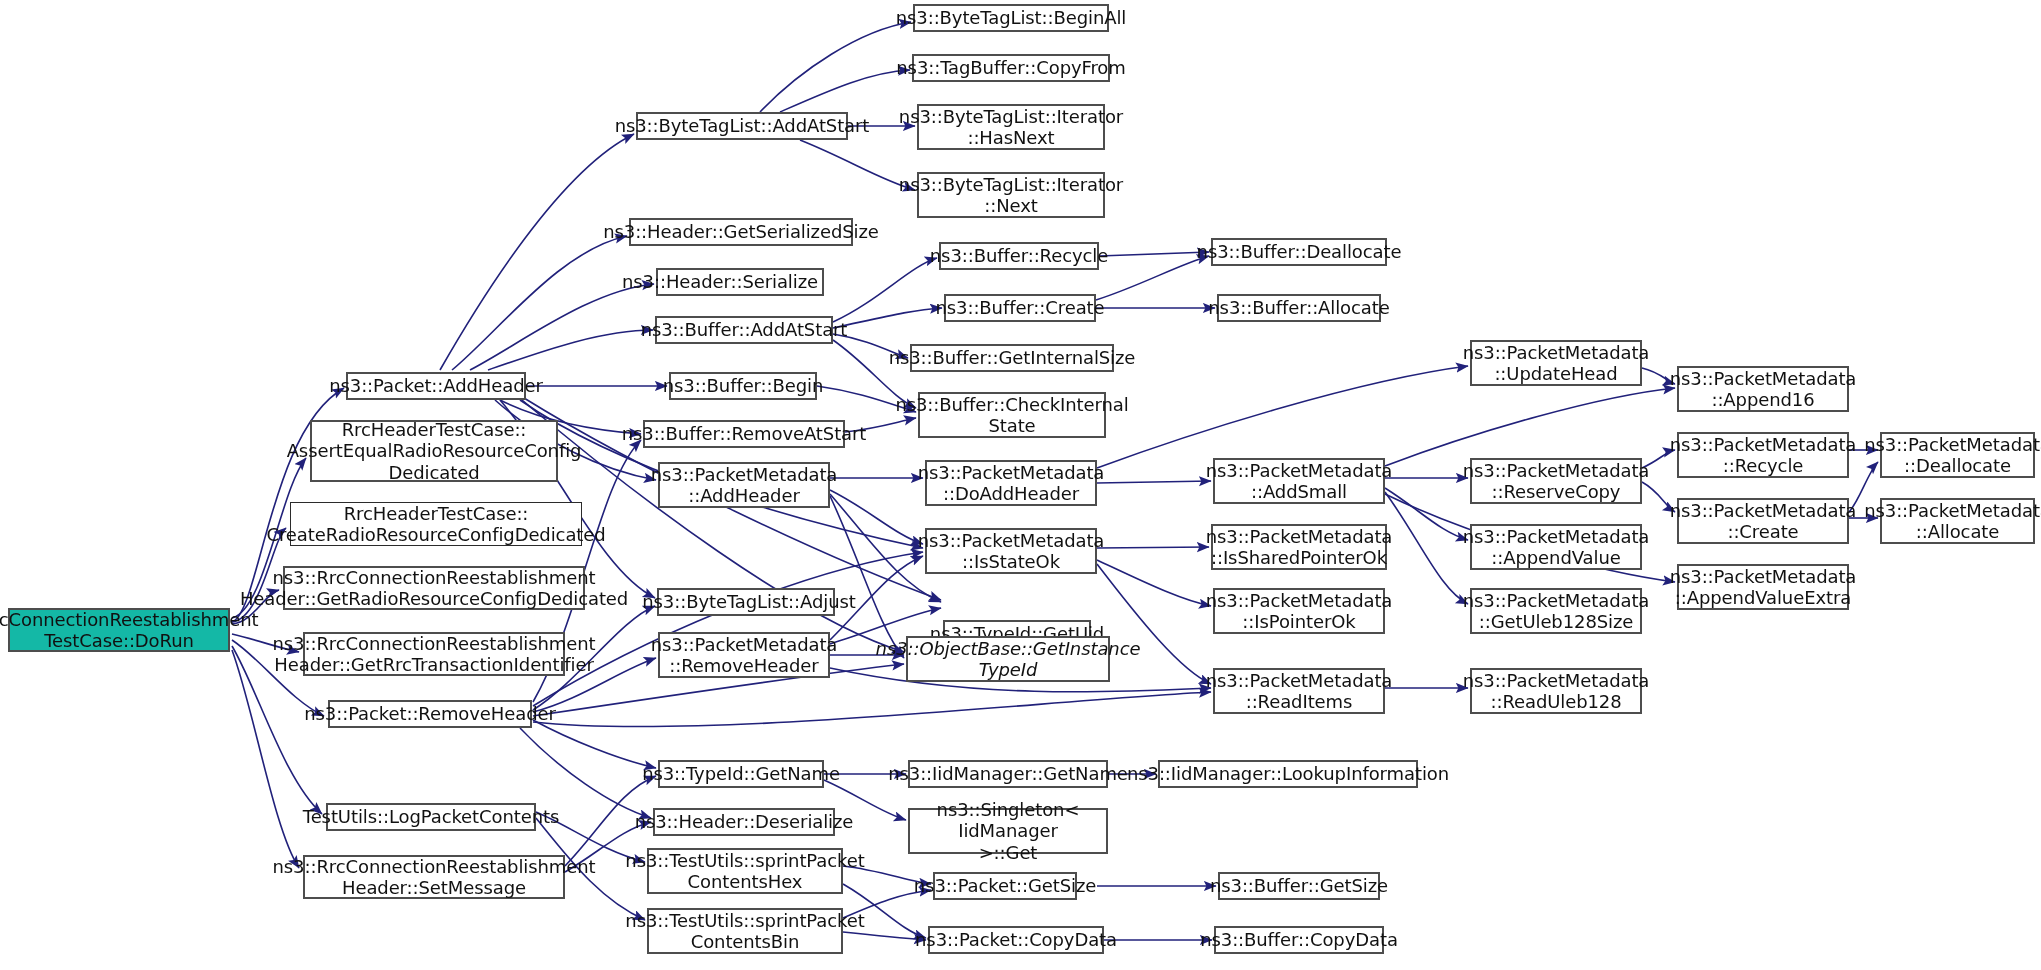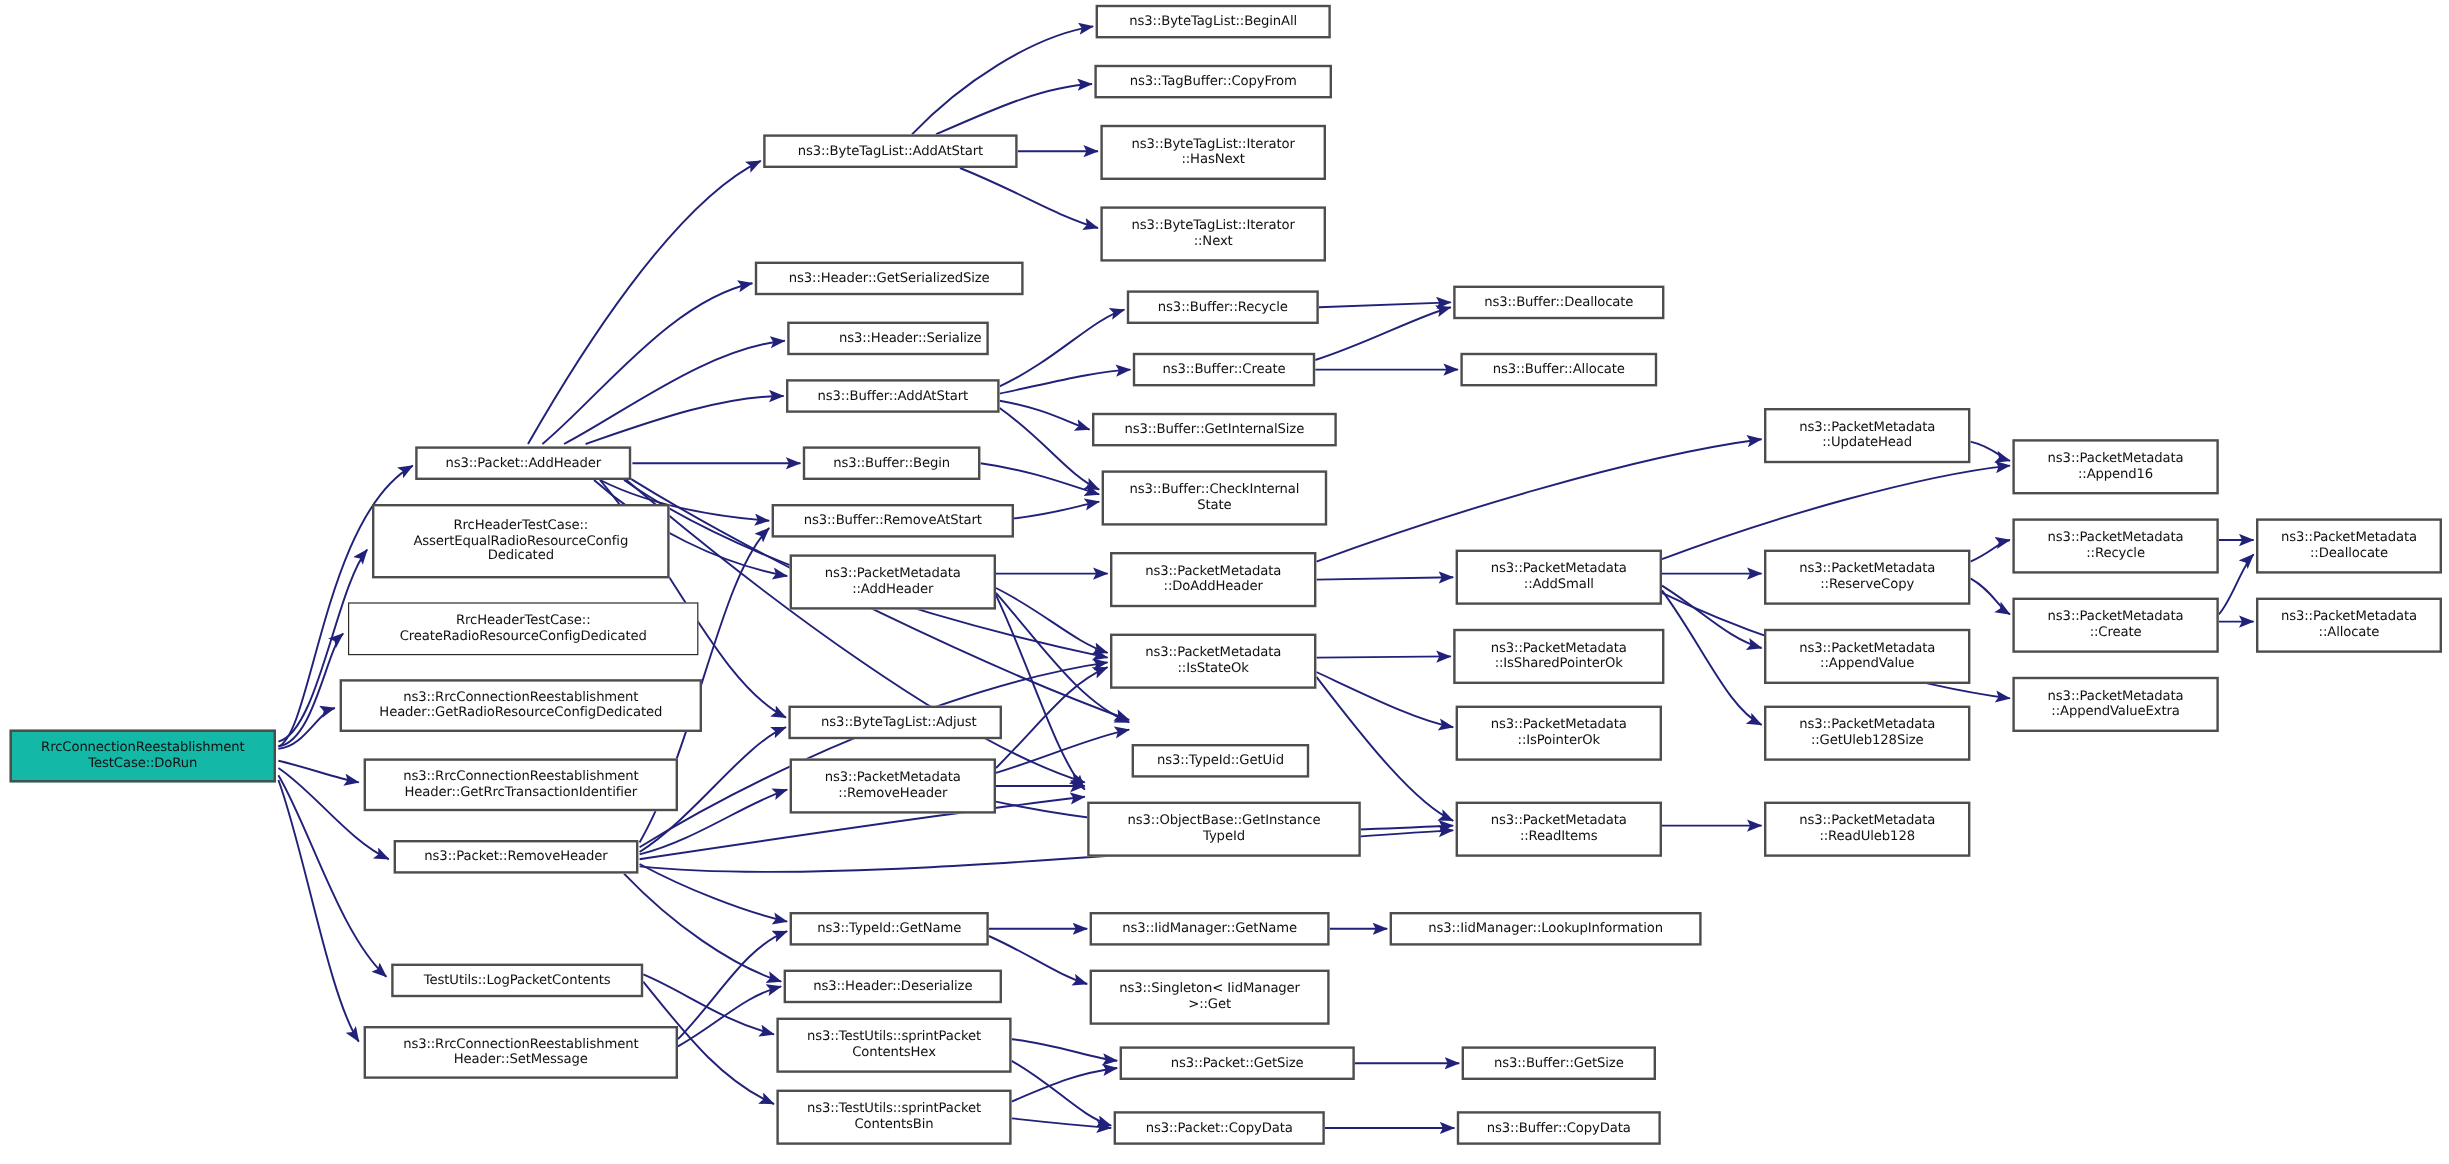--- a/index.html
+++ b/index.html
@@ -26,21 +26,21 @@
   .node {
     position: absolute;
     box-sizing: border-box;
     border: 1px solid #2b2b2b;
     background: #ffffff;
     color: #111111;
     display: flex;
     align-items: center;
     justify-content: center;
     text-align: center;
-    font-size: 11px;
+    font-size: 18px;
     line-height: 1.18;
     letter-spacing: -0.1px;
     padding: 1px 4px;
     white-space: pre-line;
     z-index: 2;
   }
   .node.root {
     background: #bfbfbf;
     border-color: #2b2b2b;
   }
@@ -183,26 +183,26 @@
       <div class="node thick" style="left: 939px; top: 242px; width: 160px; height: 28px;"><span>ns3::Buffer::Recycle</span></div>
       <div class="node thick" style="left: 944px; top: 294px; width: 152px; height: 28px;"><span>ns3::Buffer::Create</span></div>
       <div class="node thick" style="left: 910px; top: 344px; width: 204px; height: 28px;"><span>ns3::Buffer::GetInternalSize</span></div>
       <div class="node thick" style="left: 918px; top: 392px; width: 188px; height: 46px;"><span>ns3::Buffer::CheckInternal
 State</span></div>
       <div class="node thick" style="left: 925px; top: 460px; width: 172px; height: 46px;"><span>ns3::PacketMetadata
 ::DoAddHeader</span></div>
       <div class="node thick" style="left: 925px; top: 528px; width: 172px; height: 46px;"><span>ns3::PacketMetadata
 ::IsStateOk</span></div>
       <div class="node thick" style="left: 943px; top: 592px; width: 148px; height: 28px; margin-top: 28px;"><span>ns3::TypeId::GetUid</span></div>
-      <div class="node thick" style="left: 906px; top: 668px; width: 228px; height: 46px;"><span>ns3::ObjectBase::GetInstance
+      <div class="node thick" style="left: 906px; top: 636px; width: 204px; height: 46px; font-style: italic;"><span>ns3::ObjectBase::GetInstance
 TypeId</span></div>
       <div class="node thick" style="left: 908px; top: 760px; width: 200px; height: 28px;"><span>ns3::IidManager::GetName</span></div>
       <div class="node thick" style="left: 908px; top: 808px; width: 200px; height: 46px;"><span>ns3::Singleton&lt; IidManager
 &gt;::Get</span></div>
-      <div class="node thick" style="left: 933px; top: 872px; width: 196px; height: 28px;"><span>ns3::Packet::GetSize</span></div>
+      <div class="node thick" style="left: 933px; top: 872px; width: 144px; height: 28px;"><span>ns3::Packet::GetSize</span></div>
       <div class="node thick" style="left: 928px; top: 926px; width: 176px; height: 28px;"><span>ns3::Packet::CopyData</span></div>
       <div class="node thick" style="left: 1211px; top: 238px; width: 176px; height: 28px; align-items: center;"><span>ns3::Buffer::Deallocate</span></div>
       <div class="node thick" style="left: 1217px; top: 294px; width: 164px; height: 28px;"><span>ns3::Buffer::Allocate</span></div>
       <div class="node thick" style="left: 1213px; top: 458px; width: 172px; height: 46px;"><span>ns3::PacketMetadata
 ::AddSmall</span></div>
       <div class="node thick" style="left: 1211px; top: 524px; width: 176px; height: 46px;"><span>ns3::PacketMetadata
 ::IsSharedPointerOk</span></div>
       <div class="node thick" style="left: 1213px; top: 588px; width: 172px; height: 46px;"><span>ns3::PacketMetadata
 ::IsPointerOk</span></div>
       <div class="node thick" style="left: 1213px; top: 668px; width: 172px; height: 46px;"><span>ns3::PacketMetadata

